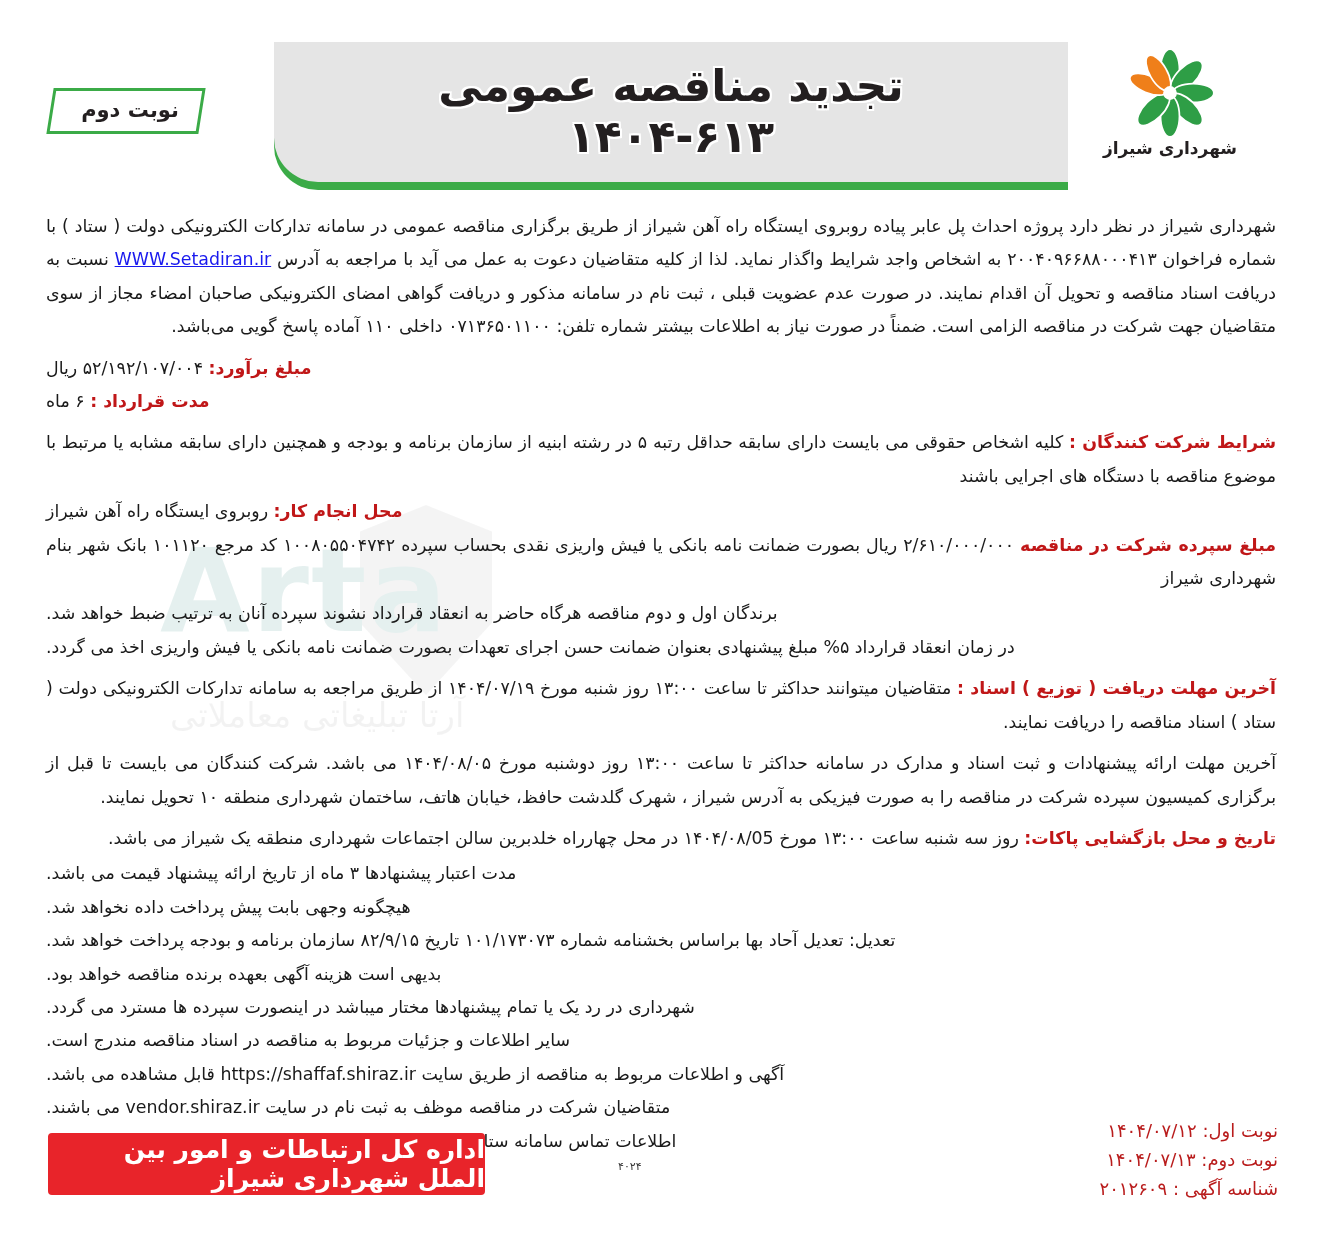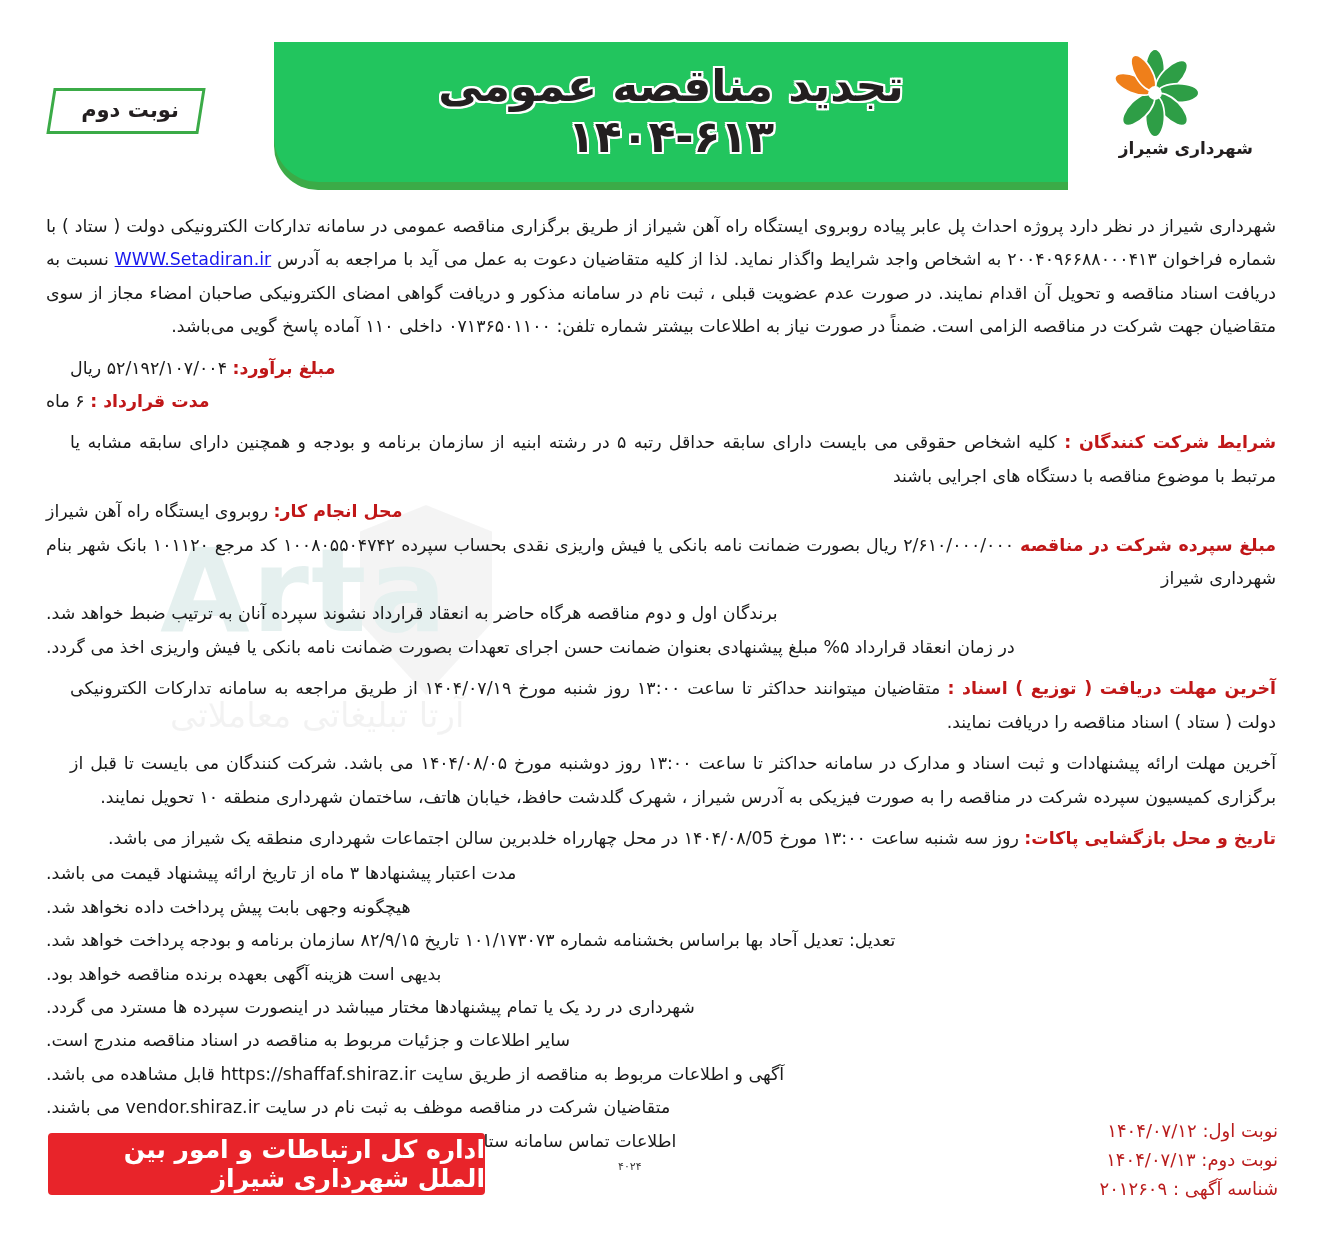--- a/index.html
+++ b/index.html
@@ -106,44 +106,44 @@
   }
 
   
   .header {
     position: relative;
     height: 152px;
     z-index: 6;
   }
   .logo-box {
     position: absolute;
-    right: 29px;
+    right: 14px;
     top: 4px;
     width: 196px;
-    text-align: right;
+    text-align: center;
   }
   .logo-mark {
     width: 86px;
     height: 86px;
     margin: 4px auto 2px auto;
     display: block;
   }
   .logo-text {
     font-size: 17px;
     font-weight: bold;
     color: #231f20;
     margin-top: 2px;
   }
   .title-banner {
     position: absolute;
     right: 214px;
     left: 232px;
     top: 0;
     height: 140px;
-    background: #22c55e;
+    background: #e5e5e5;
     border-radius: 0 0 0 44px;
     box-shadow: 0 8px 0 0 #3bab47;
     display: flex;
     flex-direction: column;
     align-items: center;
     justify-content: center;
   }
   .title-main {
     font-size: 44px;
     font-weight: bold;
@@ -198,21 +198,21 @@
     color: #c01718;
     font-weight: bold;
     letter-spacing: 0.2px;
   }
   .lnk {
     color: #1a1aee;
     text-decoration: underline;
     direction: ltr;
     unicode-bidi: embed;
   }
-  .blk { margin-top: 8px; margin-left: 24px; }
+  .blk { margin-top: 8px; }
 
   
   .footer {
     position: absolute;
     left: 0;
     right: 0;
     bottom: 0;
     height: 148px;
     z-index: 6;
   }

